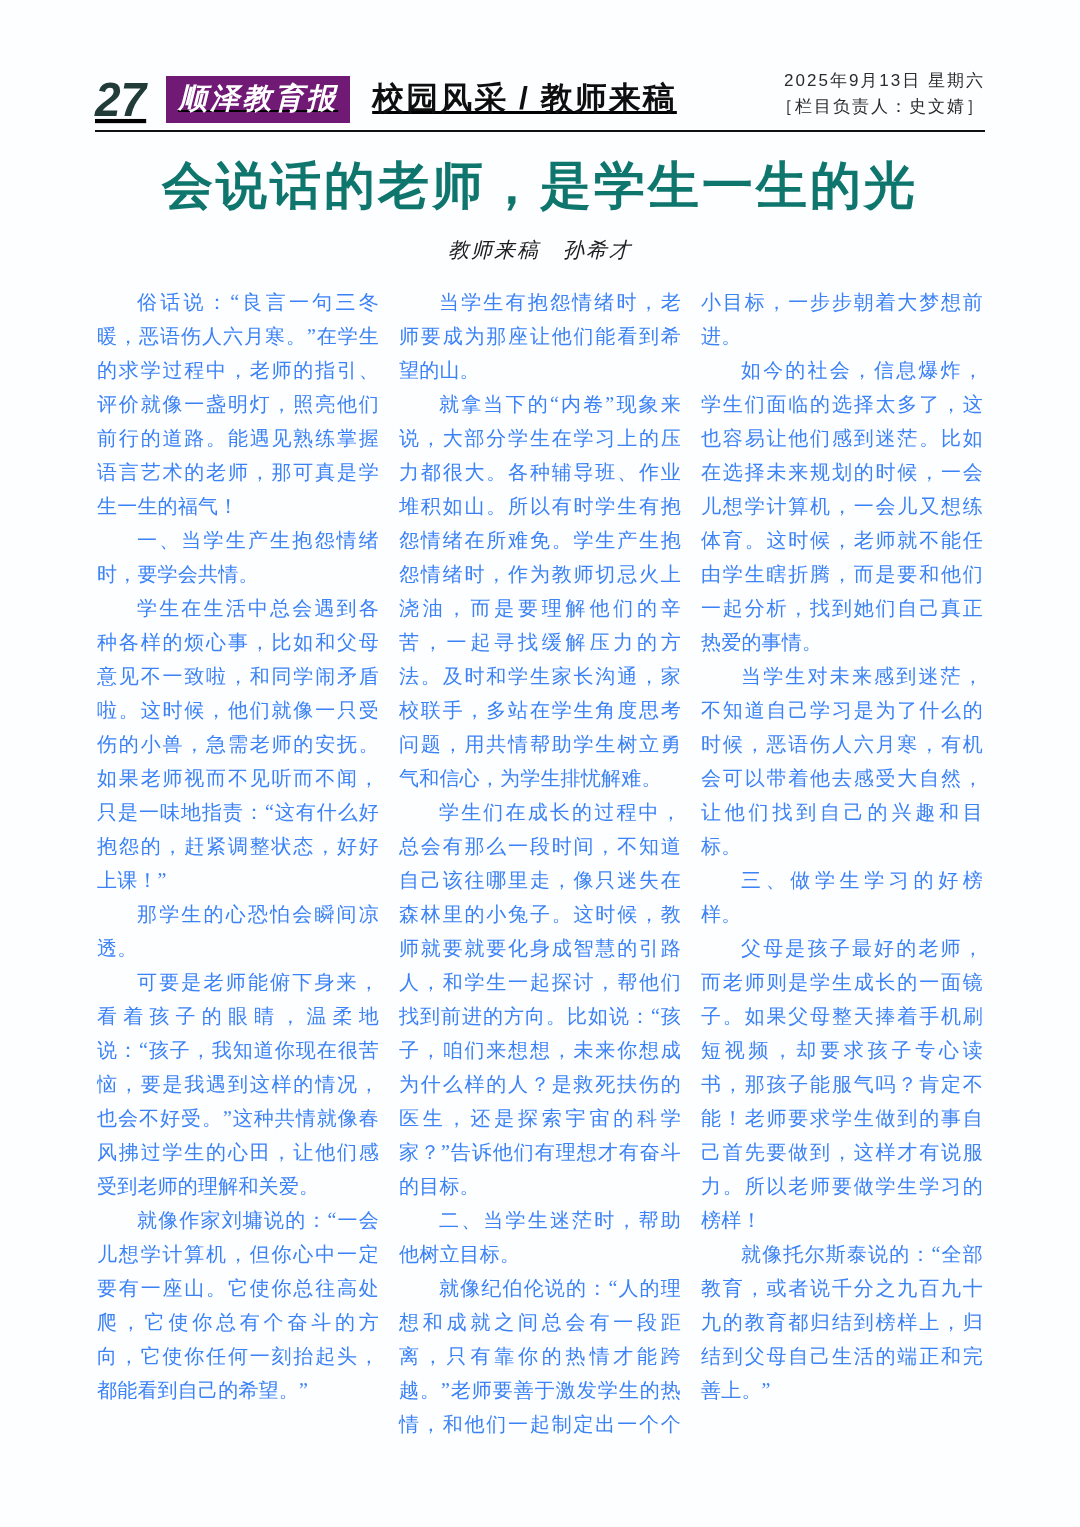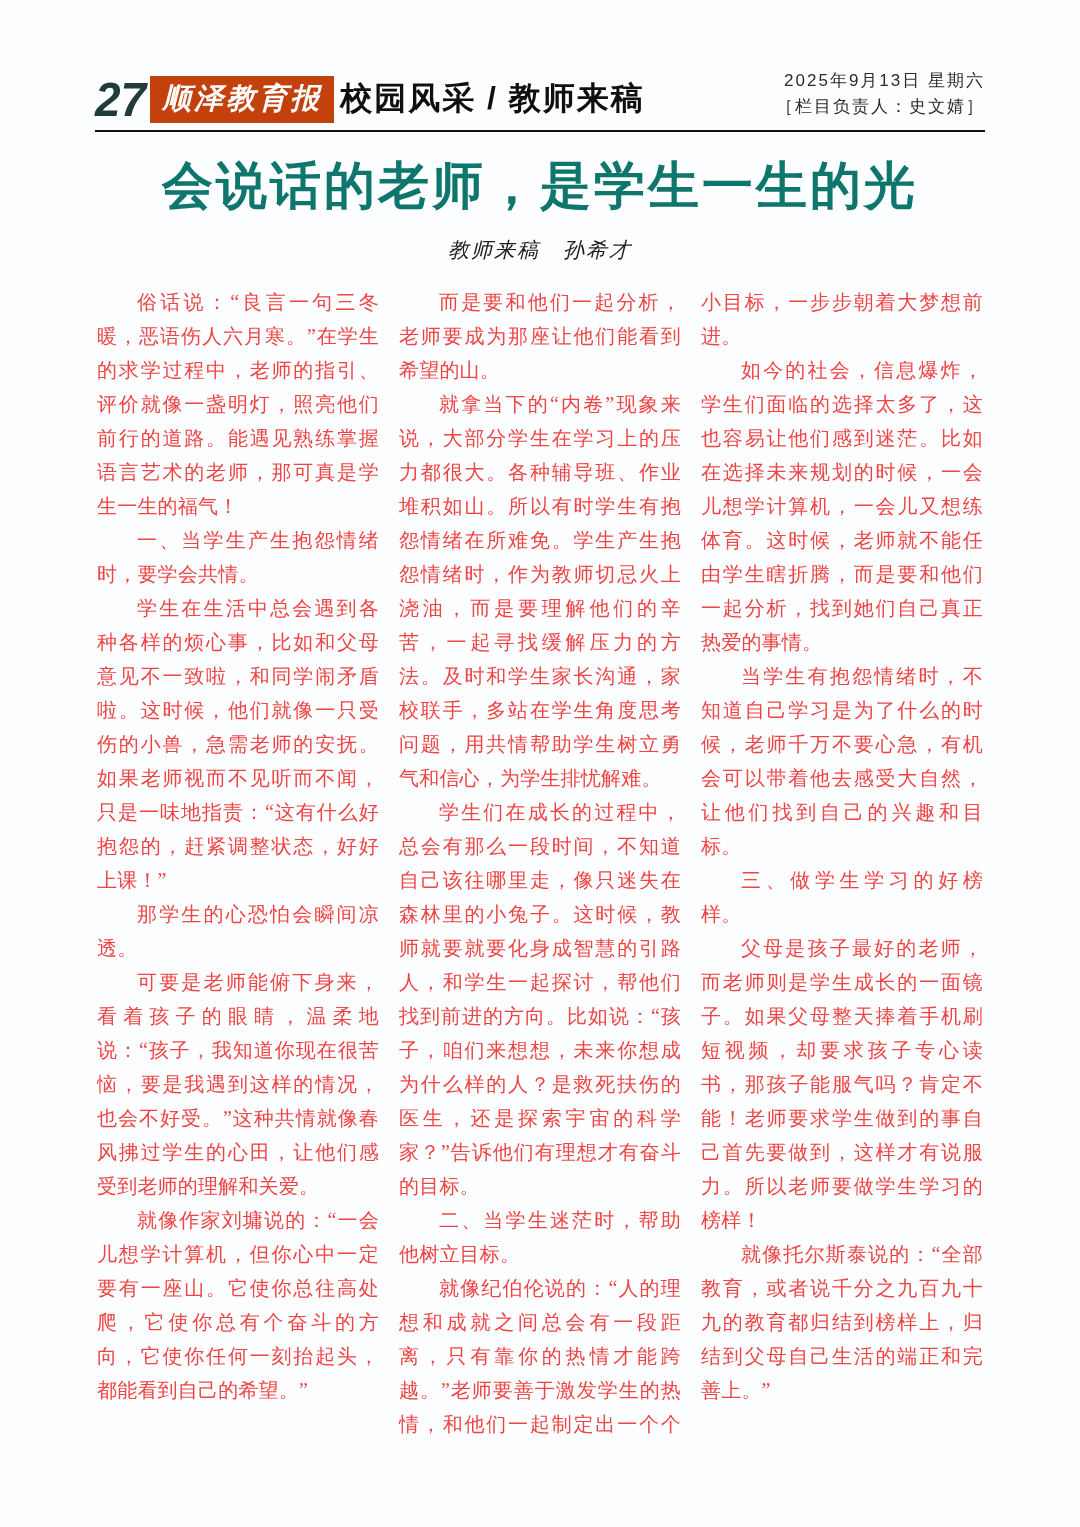--- a/index.html
+++ b/index.html
@@ -21,33 +21,34 @@
     top: 68px;
     left: 95px;
     right: 95px;
     display: flex;
     align-items: flex-end;
     justify-content: space-between;
   }
   .masthead-left {
     display: flex;
     align-items: center;
-    gap: 4px;
+    gap: 20px;
+    text-decoration: underline;
   }
   .page-number {
     font-family: "Liberation Sans", sans-serif;
     font-size: 46px;
     font-weight: 900;
     font-style: italic;
     color: #213b38;
     line-height: 1;
     transform: scaleY(1.05);
   }
   .logo-box {
-    background: #c2410c;
+    background: #701a75;
     color: #ffffff;
     font-family: "Liberation Serif", serif;
     font-weight: 700;
     font-style: italic;
     font-size: 29px;
     line-height: 1;
     padding: 8px 12px 10px 12px;
     letter-spacing: 3px;
     white-space: nowrap;
   }
@@ -116,21 +117,21 @@
     column-count: 3;
     column-gap: 20px;
     column-fill: auto;
     overflow: hidden;
   }
   .article-body p {
     margin: 0;
     text-indent: 2em;
     font-size: 20px;
     line-height: 34px;
-    color: #ef4444;
+    color: #3b82f6;
     text-align: justify;
     letter-spacing: 0.2px;
   }
 </style>
 </head>
 <body>
 
 <div class="page">
 
   <div class="masthead">
@@ -151,25 +152,25 @@
 
   <div class="byline">教师来稿　孙希才</div>
 
   <div class="article-body">
       <p>俗话说：“良言一句三冬暖，恶语伤人六月寒。”在学生的求学过程中，老师的指引、评价就像一盏明灯，照亮他们前行的道路。能遇见熟练掌握语言艺术的老师，那可真是学生一生的福气！</p>
       <p>一、当学生产生抱怨情绪时，要学会共情。</p>
       <p>学生在生活中总会遇到各种各样的烦心事，比如和父母意见不一致啦，和同学闹矛盾啦。这时候，他们就像一只受伤的小兽，急需老师的安抚。如果老师视而不见听而不闻，只是一味地指责：“这有什么好抱怨的，赶紧调整状态，好好上课！”</p>
       <p>那学生的心恐怕会瞬间凉透。</p>
       <p>可要是老师能俯下身来，看着孩子的眼睛，温柔地说：“孩子，我知道你现在很苦恼，要是我遇到这样的情况，也会不好受。”这种共情就像春风拂过学生的心田，让他们感受到老师的理解和关爱。</p>
       <p>就像作家刘墉说的：“一会儿想学计算机，但你心中一定要有一座山。它使你总往高处爬，它使你总有个奋斗的方向，它使你任何一刻抬起头，都能看到自己的希望。”</p>
-      <p>而是要和他们一起分析，老师要成为那座让他们能看到希望的山。</p>
+      <p>当学生有抱怨情绪时，老师要成为那座让他们能看到希望的山。</p>
       <p>就拿当下的“内卷”现象来说，大部分学生在学习上的压力都很大。各种辅导班、作业堆积如山。所以有时学生有抱怨情绪在所难免。学生产生抱怨情绪时，作为教师切忌火上浇油，而是要理解他们的辛苦，一起寻找缓解压力的方法。及时和学生家长沟通，家校联手，多站在学生角度思考问题，用共情帮助学生树立勇气和信心，为学生排忧解难。</p>
       <p>学生们在成长的过程中，总会有那么一段时间，不知道自己该往哪里走，像只迷失在森林里的小兔子。这时候，教师就要就要化身成智慧的引路人，和学生一起探讨，帮他们找到前进的方向。比如说：“孩子，咱们来想想，未来你想成为什么样的人？是救死扶伤的医生，还是探索宇宙的科学家？”告诉他们有理想才有奋斗的目标。</p>
       <p>二、当学生迷茫时，帮助他树立目标。</p>
       <p>就像纪伯伦说的：“人的理想和成就之间总会有一段距离，只有靠你的热情才能跨越。”老师要善于激发学生的热情，和他们一起制定出一个个小目标，一步步朝着大梦想前进。</p>
       <p>如今的社会，信息爆炸，学生们面临的选择太多了，这也容易让他们感到迷茫。比如在选择未来规划的时候，一会儿想学计算机，一会儿又想练体育。这时候，老师就不能任由学生瞎折腾，而是要和他们一起分析，找到她们自己真正热爱的事情。</p>
-      <p>当学生有抱怨情绪时，不知道自己学习是为了什么的时候，老师千万不要心急，有机会可以带着他去感受大自然，让他们找到自己的兴趣和目标。</p>
+      <p>当学生对未来感到迷茫，不知道自己学习是为了什么的时候，恶语伤人六月寒，有机会可以带着他去感受大自然，让他们找到自己的兴趣和目标。</p>
       <p>三、做学生学习的好榜样。</p>
       <p>父母是孩子最好的老师，而老师则是学生成长的一面镜子。如果父母整天捧着手机刷短视频，却要求孩子专心读书，那孩子能服气吗？肯定不能！老师要求学生做到的事自己首先要做到，这样才有说服力。所以老师要做学生学习的榜样！</p>
       <p>就像托尔斯泰说的：“全部教育，或者说千分之九百九十九的教育都归结到榜样上，归结到父母自己生活的端正和完善上。”</p>
     </div>
 
 </div>
 
 </body></html>

